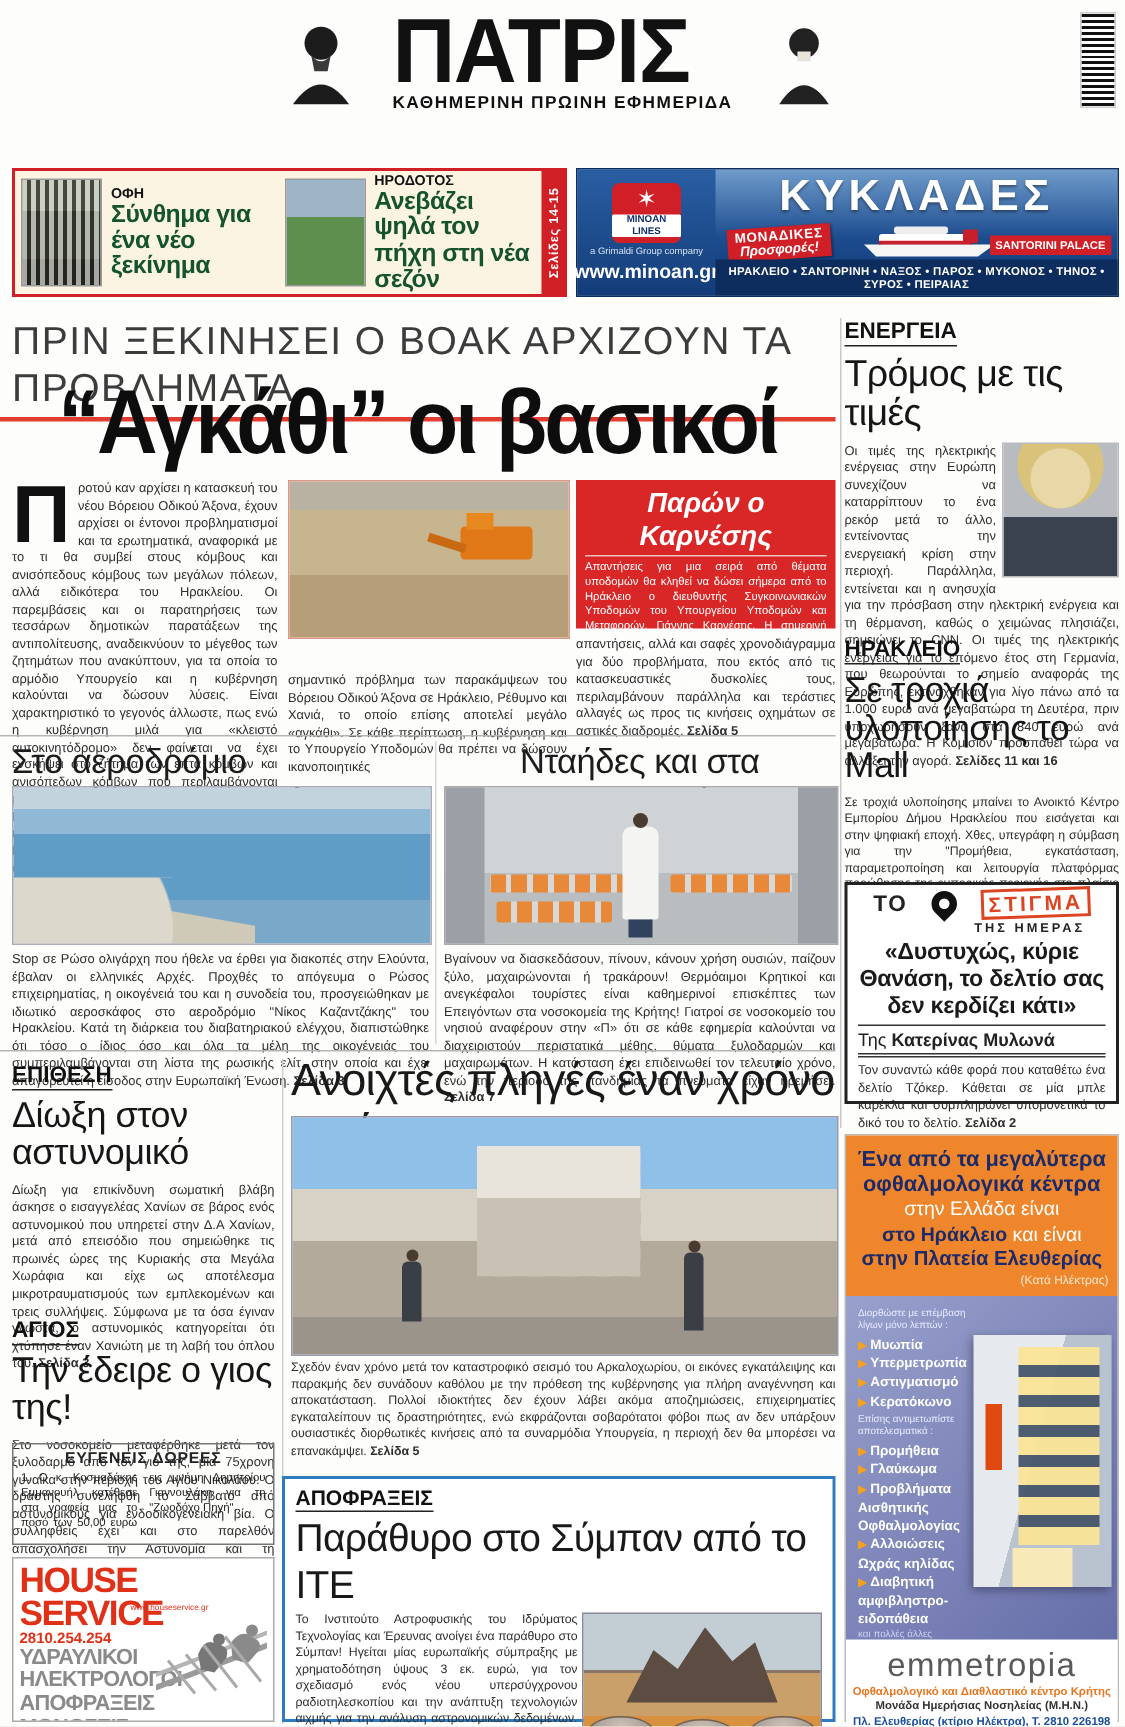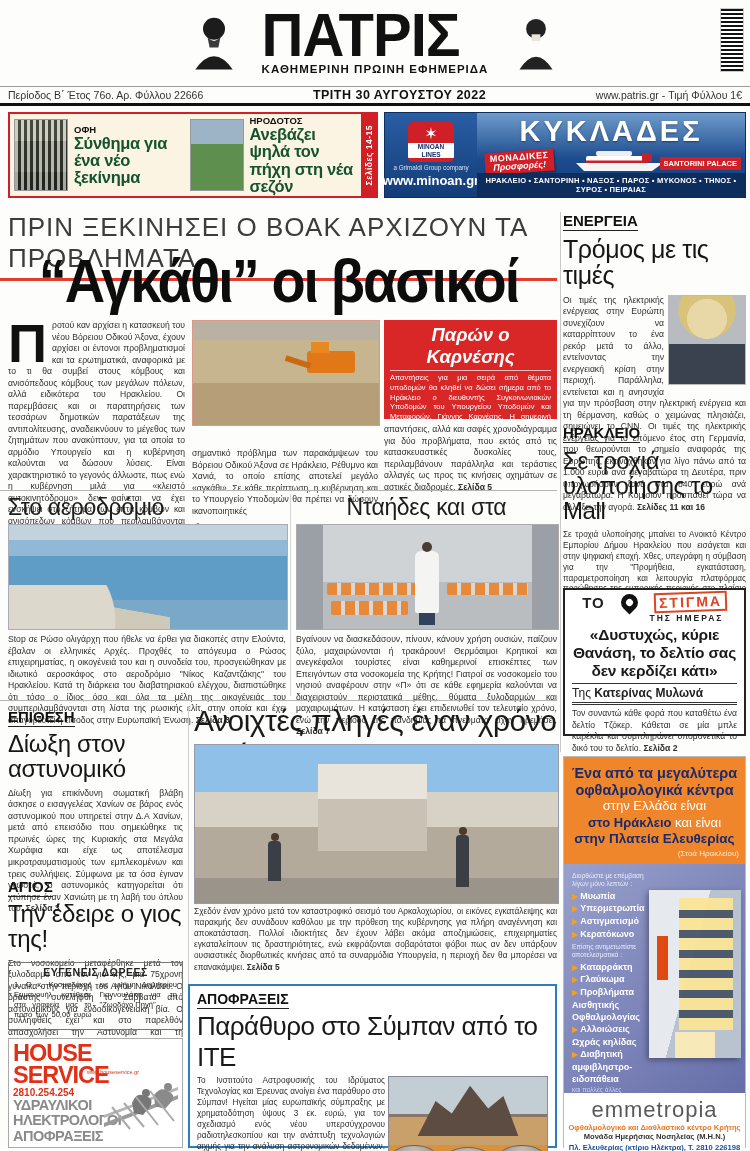--- a/index.html
+++ b/index.html
@@ -178,25 +178,20 @@
     <div class="portrait">
       <svg viewBox="0 0 40 50">
           <circle cx="20" cy="13" r="9" fill="#222"></circle>
           <path d="M5 50 Q20 27 35 50 Z" fill="#222"></path>
           <path d="M16 18 h8 v6 h-8 Z" fill="#e8e4da"></path>
         </svg>
     </div>
   </div>
   <div class="abs barcode"></div>
 
-  <div class="abs dateline">
-    <span>Περίοδος Β΄ Έτος 76ο. Αρ. Φύλλου 22666</span>
-    <span class="mid">ΤΡΙΤΗ 30 ΑΥΓΟΥΣΤΟΥ 2022</span>
-    <span>www.patris.gr - Τιμή Φύλλου 1€</span>
-  </div>
 
   <div class="abs teasers">
     <div class="tz">
       <div class="tz-photo tp1"></div>
       <div>
         <div class="tz-kicker">ΟΦΗ</div>
         <div class="tz-title">Σύνθημα για ένα νέο ξεκίνημα</div>
       </div>
     </div>
     <div class="tz">
@@ -389,36 +384,36 @@
     </div>
   </div>
 
   <div class="abs rail emm">
     <div class="emm-orange">
       <div class="b1">Ένα από τα μεγαλύτερα</div>
       <div class="b1">οφθαλμολογικά κέντρα</div>
       <div class="w1">στην Ελλάδα είναι</div>
       <div class="w1"><b style="color:#1b2a6b;">στο Ηράκλειο</b><span> και είναι</span></div>
       <div class="b2">στην Πλατεία Ελευθερίας</div>
-      <div class="small">(Στοά Ηρακλείου)</div>
+      <div class="small">(Κατά Ηλέκτρας)</div>
     </div>
     <div class="emm-blue">
       <div class="bldg">
         <div class="win"></div>
         <div class="sign"></div>
         <div class="door"></div>
       </div>
       <div style="width:86px;">
         <div class="emm-intro">Διορθώστε με επέμβαση λίγων μόνο λεπτών :</div>
         <div class="emm-li"><span class="arr">▶</span><span>Μυωπία</span></div>
         <div class="emm-li"><span class="arr">▶</span><span>Υπερμετρωπία</span></div>
         <div class="emm-li"><span class="arr">▶</span><span>Αστιγματισμό</span></div>
         <div class="emm-li"><span class="arr">▶</span><span>Κερατόκωνο</span></div>
         <div class="emm-intro">Επίσης αντιμετωπίστε αποτελεσματικά :</div>
-        <div class="emm-li"><span class="arr">▶</span><span>Καταρράκτη</span></div>
+        <div class="emm-li"><span class="arr">▶</span><span>Προμήθεια</span></div>
         <div class="emm-li"><span class="arr">▶</span><span>Γλαύκωμα</span></div>
         <div class="emm-li"><span class="arr">▶</span><span>Προβλήματα Αισθητικής Οφθαλμολογίας</span></div>
         <div class="emm-li"><span class="arr">▶</span><span>Αλλοιώσεις Ωχράς κηλίδας</span></div>
         <div class="emm-li"><span class="arr">▶</span><span>Διαβητική αμφιβληστρο- ειδοπάθεια</span></div>
         <div class="emm-more">και πολλές άλλες</div>
       </div>
     </div>
     <div class="emm-white">
       <div class="emm-logo">emmetropia</div>
       <div class="emm-s1">Οφθαλμολογικό και Διαθλαστικό κέντρο Κρήτης</div>

